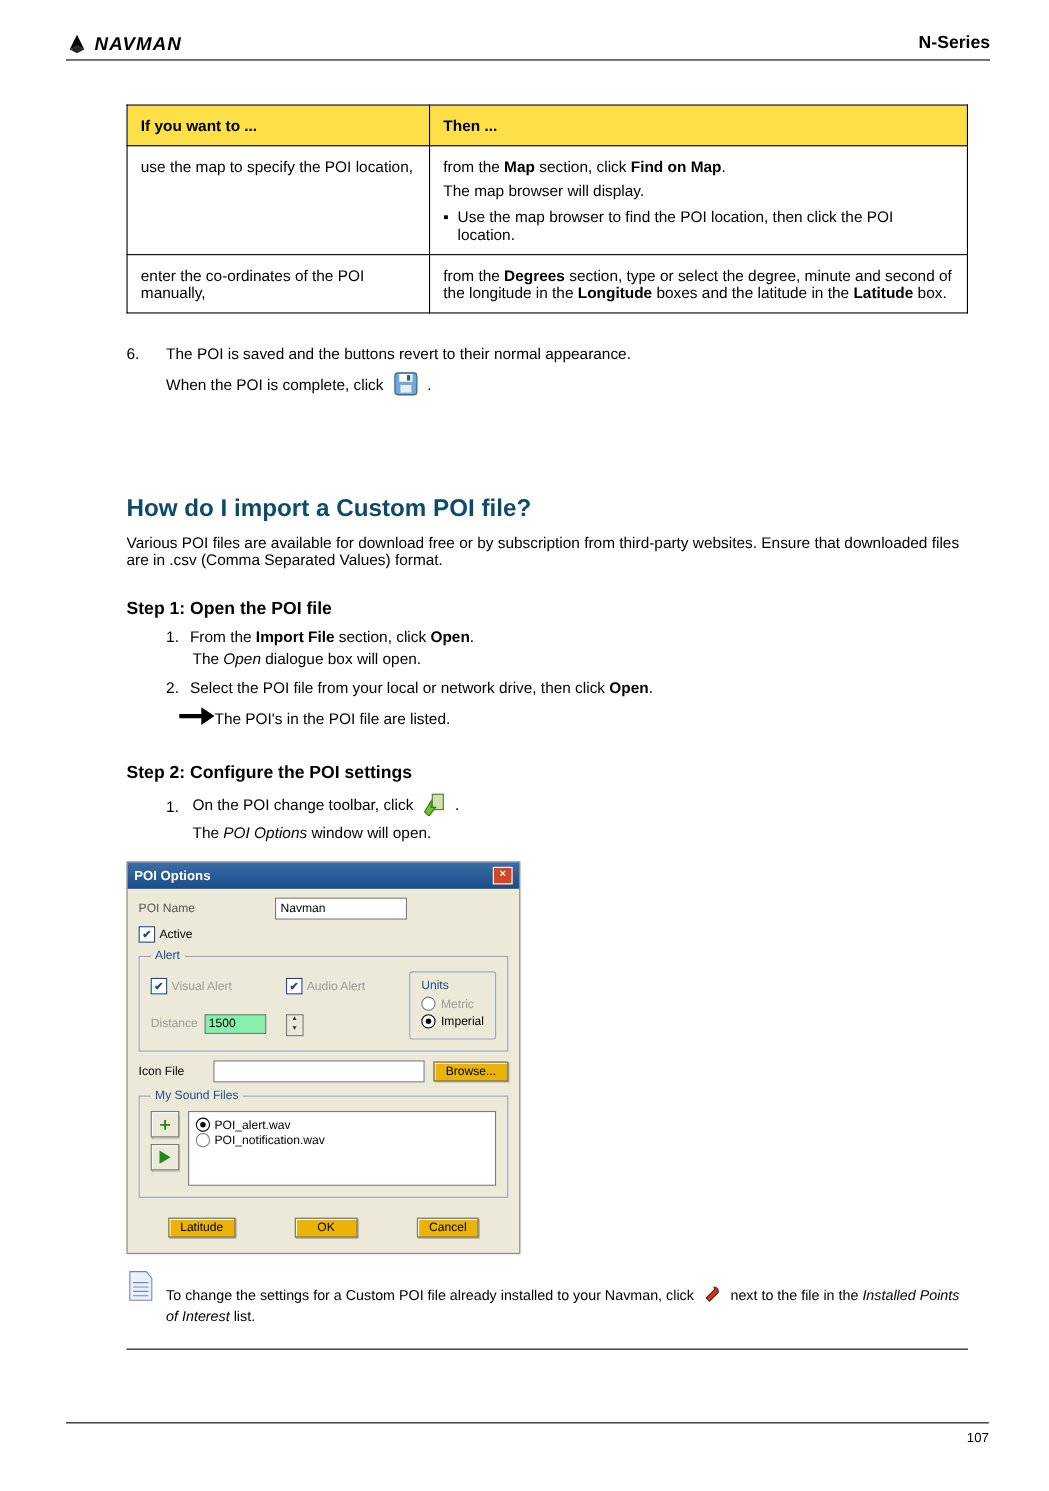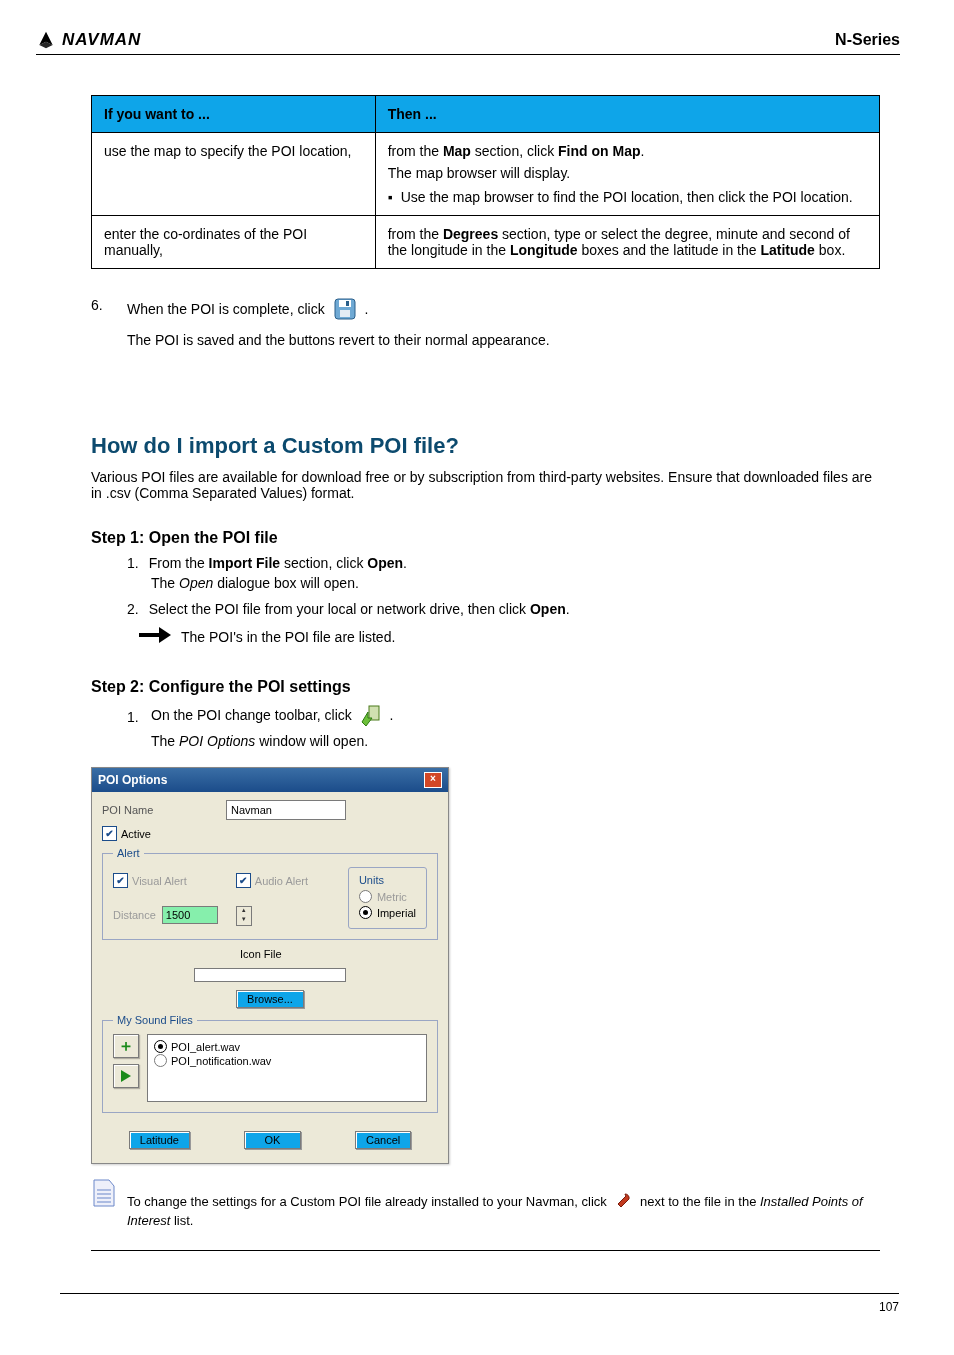--- a/index.html
+++ b/index.html
@@ -7,21 +7,21 @@
   padding: 0;
   background: #fff;
   font-family: Arial, Helvetica, sans-serif;
   color: #000;
 }
 .page {
   width: 954px;
   height: 1354px;
   position: relative;
   box-sizing: border-box;
-  padding: 30px 54px 30px 36px;
+  padding: 30px 54px 30px 60px;
 }
 .header-row {
   display: flex;
   justify-content: space-between;
   align-items: center;
   border-bottom: 1px solid #000;
   padding-bottom: 4px;
 }
 .brand {
   display: flex;
@@ -54,21 +54,21 @@
   width: 100%;
 }
 table.spec th, table.spec td {
   border: 1px solid #000;
   vertical-align: top;
   padding: 10px 12px;
   font-size: 14px;
   text-align: left;
 }
 table.spec th {
-  background: #0ea5e9;
+  background: #fde047;
 }
 table.spec th.col-left { width: 36%; }
 .field-name { font-weight: bold; }
 .example { font-style: italic; }
 
 
 .step {
   display: flex;
   gap: 12px;
   margin-top: 28px;
@@ -181,25 +181,25 @@
 }
 .units-title { color: #1b4c8a; font-size: 11px; margin-bottom: 4px; }
 .radio-row { display: flex; align-items: center; gap: 5px; margin: 3px 0; }
 .radio-off {
   width: 11px; height: 11px; border: 1px solid #7a7a7a; border-radius: 50%; background: #fff;
 }
 .radio-on {
   width: 11px; height: 11px; border: 1px solid #000; border-radius: 50%; background: #fff; display: flex; align-items: center; justify-content: center;
 }
 .radio-on::after { content: ""; width: 5px; height: 5px; background: #000; border-radius: 50%; }
-.browse-row { display: flex; align-items: center; gap: 8px; margin: 8px 0 0 0; flex-direction: column; }
+.browse-row { display: flex; align-items: center; gap: 8px; margin: 8px 0 0 0; }
 .browse-row .txt { flex: 1; }
 .btn {
   border: 1px solid #7a7a7a;
-  background: #0ea5e9;
+  background: #eab308;
   padding: 2px 10px;
   font-size: 11px;
   box-shadow: inset 1px 1px 0 #fff, 1px 1px 0 #999;
 }
 .sound-box {
   margin-top: 6px;
 }
 .sound-flex { display: flex; gap: 8px; }
 .sound-btns { display: flex; flex-direction: column; gap: 6px; }
 .sq-btn {
@@ -288,33 +288,33 @@
           <td>
             <span>from the </span><span class="field-name">Degrees</span><span> section, type or select the degree, minute and second of the longitude in the </span><span class="field-name">Longitude</span><span> boxes and the latitude in the </span><span class="field-name">Latitude</span><span> box.</span>
           </td>
         </tr>
       </tbody>
     </table>
 
     <div class="step">
       <div class="step-num">6.</div>
       <div class="step-body">
+        <p>The POI is saved and the buttons revert to their normal appearance.</p>
         <p>
           <span>When the POI is complete, click </span>
           <span class="inline-icon">
             <svg width="24" height="24" viewBox="0 0 24 24">
               <rect x="2" y="2" width="20" height="20" rx="3" fill="#6fa9d4" stroke="#2a5f8a"></rect>
               <rect x="6" y="3" width="12" height="7" fill="#fff"></rect>
               <rect x="7" y="13" width="10" height="7" fill="#e4ecf4"></rect>
               <rect x="13" y="4" width="3" height="5" fill="#2a5f8a"></rect>
             </svg>
           </span>
           <span>.</span>
         </p>
-        <p>The POI is saved and the buttons revert to their normal appearance.</p>
       </div>
     </div>
 
     <div class="h2">How do I import a Custom POI file?</div>
     <p style="margin-top:10px;">Various POI files are available for download free or by subscription from third-party websites. Ensure that downloaded files are in .csv (Comma Separated Values) format.</p>
 
     <div class="h3-step">Step 1: Open the POI file</div>
 
     <div class="small-indent">
       <div style="display:flex; gap:10px; margin-top:8px;">
@@ -325,21 +325,21 @@
       </div>
       <div style="margin:4px 0 0 24px;">
         <span>The </span><span class="example">Open</span><span> dialogue box will open.</span>
       </div>
       <div style="display:flex; gap:10px; margin-top:10px;">
         <span>2.</span>
         <span>
           <span>Select the POI file from your local or network drive, then click </span><span class="field-name">Open</span><span>.</span>
         </span>
       </div>
-      <div style="display:flex; gap:10px; margin:8px 0 0 10px; align-items:center;">
+      <div style="display:flex; margin:8px 0 0 10px; align-items:center;">
         <span class="arrow-icon">
           <svg width="34" height="20" viewBox="0 0 34 20">
             <line x1="2" y1="10" x2="24" y2="10" stroke="#000" stroke-width="4"></line>
             <polygon points="22,2 34,10 22,18" fill="#000"></polygon>
           </svg>
         </span>
         <span>The POI's in the POI file are listed.</span>
       </div>
     </div>
 

